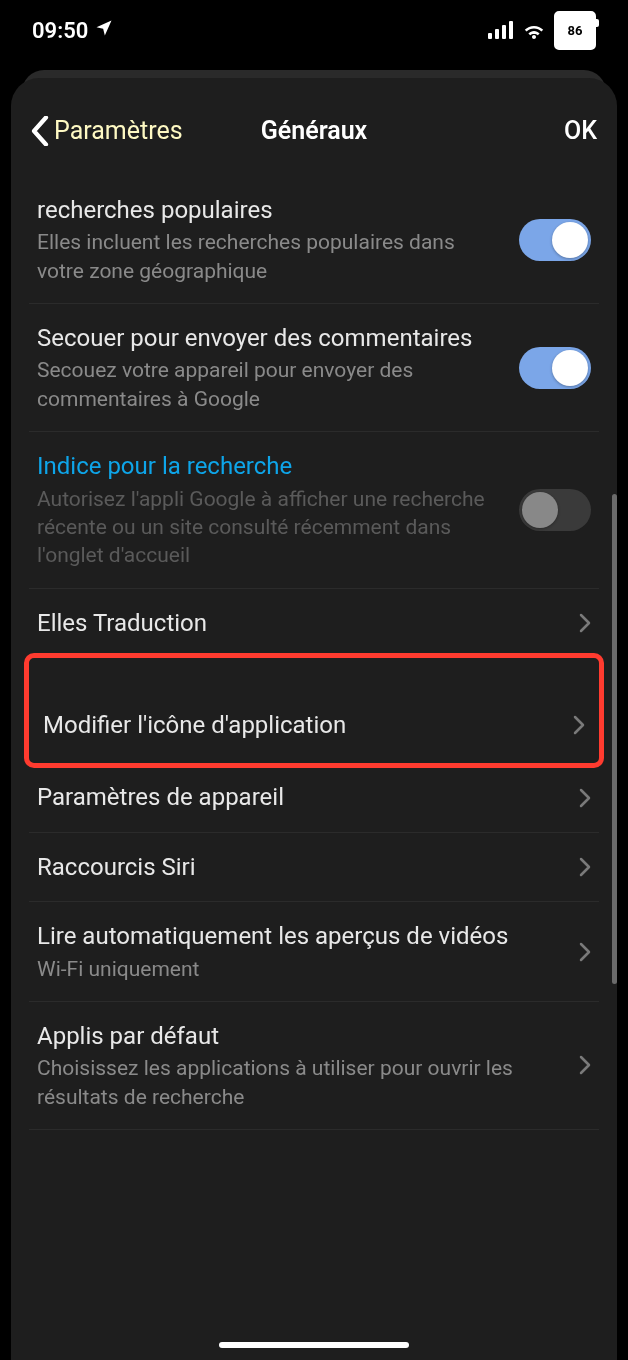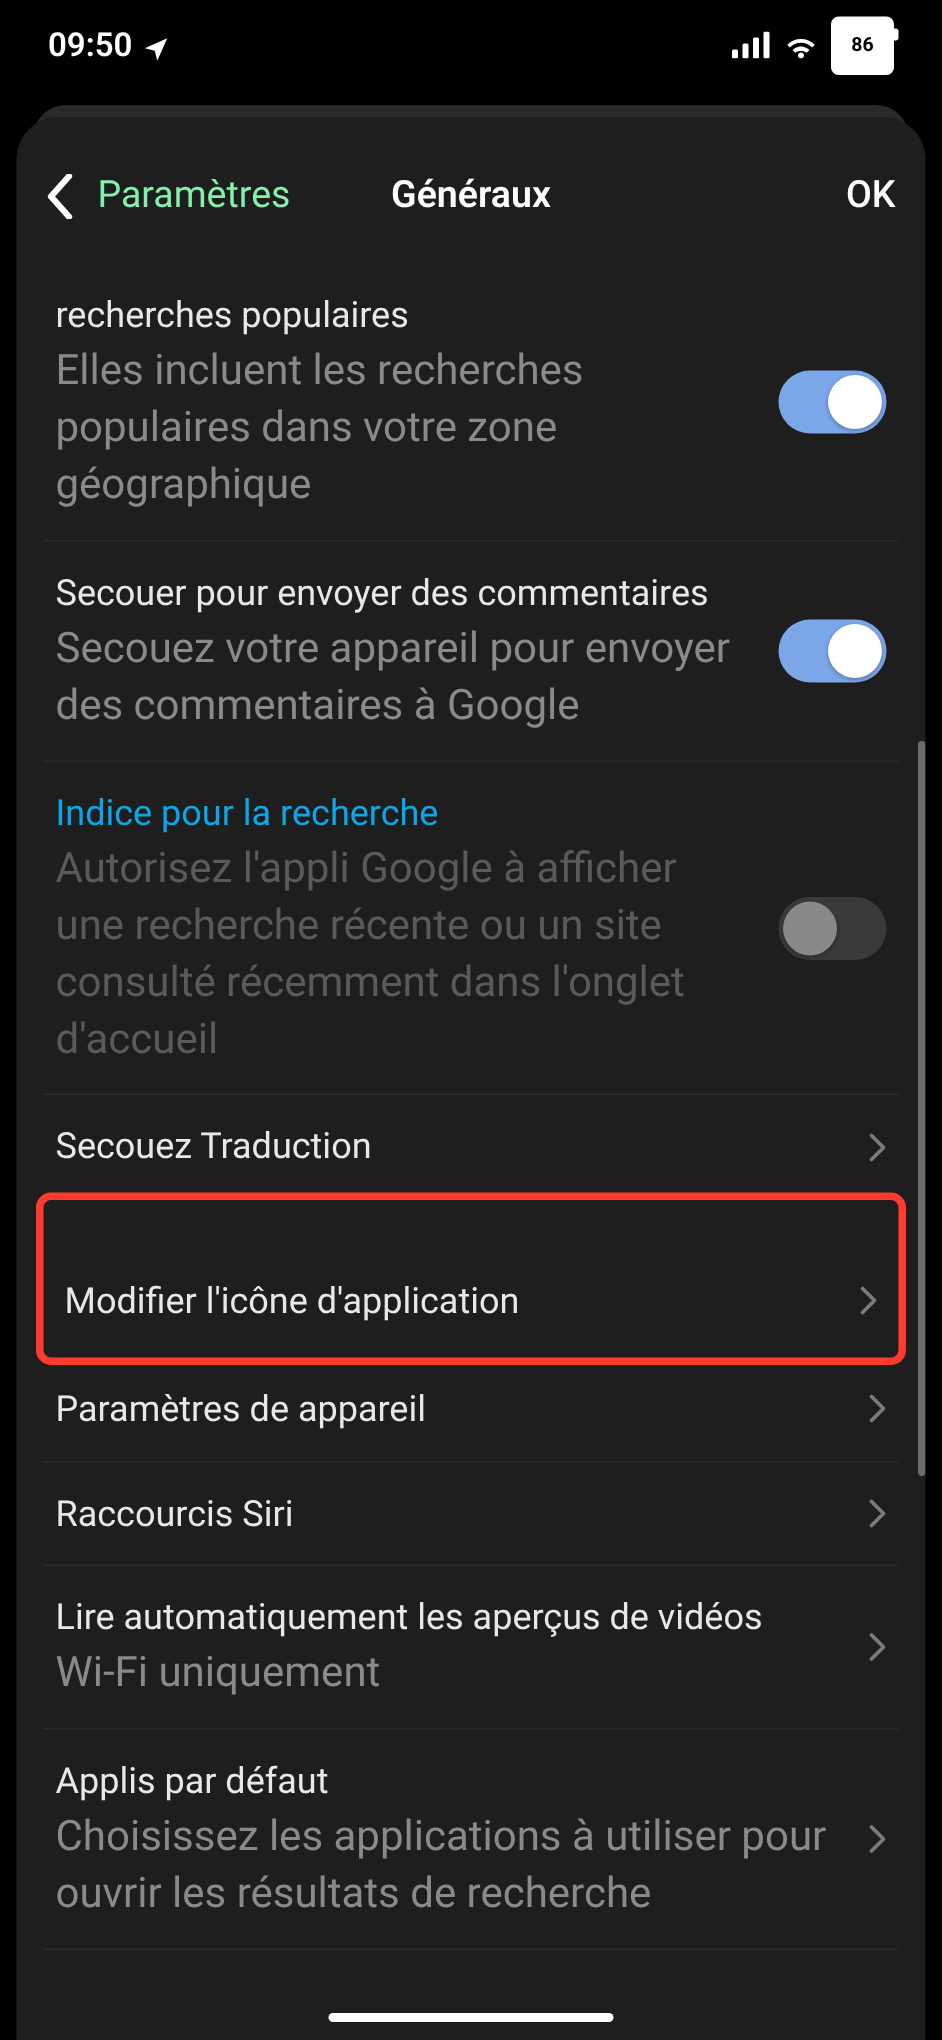--- a/index.html
+++ b/index.html
@@ -23,21 +23,21 @@
       height: 60px;
       display: flex;
       justify-content: space-between;
       align-items: center;
       padding: 0 32px;
       font-size: 22px;
       font-weight: 600;
     }
     .status-left {
       display: flex;
-      align-items: flex-end;
+      align-items: flex-start;
       gap: 6px;
     }
     .status-right {
       display: flex;
       align-items: center;
       gap: 8px;
     }
     .battery-box {
       width: 42px;
       height: 39px;
@@ -89,23 +89,23 @@
       height: 106px;
       display: flex;
       align-items: center;
       justify-content: space-between;
       padding: 0 20px;
       border-bottom: 1px solid rgba(255,255,255,0);
     }
     .nav-back {
       display: flex;
       align-items: center;
-      gap: 16px;
+      gap: 5px;
       font-size: 25px;
-      color: #86efac;
+      color: #fef9c3;
       font-weight: 400;
     }
     .nav-title {
       position: absolute;
       left: 0;
       right: 0;
       text-align: center;
       font-size: 25px;
       font-weight: 600;
       color: #fff;
@@ -138,21 +138,21 @@
       flex: 1;
       min-width: 0;
     }
     .row-title {
       font-size: 24px;
       color: #e8e8e8;
       line-height: 1.35;
       font-weight: 400;
     }
     .row-sub {
-      font-size: 28px;
+      font-size: 21px;
       color: #8a8a8a;
       line-height: 1.35;
       margin-top: 2px;
     }
     .row.disabled .row-title {
       color: #0ea5e9;
     }
     .row.disabled .row-sub {
       color: #5a5a5a;
     }
@@ -303,21 +303,21 @@
         <div class="row-title">Indice pour la recherche</div>
         <div class="row-sub">Autorisez l'appli Google à afficher une recherche récente ou un site consulté récemment dans l'onglet d'accueil</div>
       </div>
       <div class="toggle off disabled">
           <div class="knob"></div>
         </div>
     </div>
 
     <div class="row">
       <div class="row-text">
-        <div class="row-title">Secouez Traduction</div>
+        <div class="row-title">Elles Traduction</div>
       </div>
       <svg class="chevron-right" width="12" height="20" viewBox="0 0 12 20" fill="none" stroke="#7a7a7a" stroke-width="2.5" stroke-linecap="round" stroke-linejoin="round">
           <polyline points="2,2 10,10 2,18"></polyline>
         </svg>
     </div>
 
     <div class="highlight">
       <div class="row">
         <div class="row-text">
           <div class="row-title">Modifier l'icône d'application</div>

